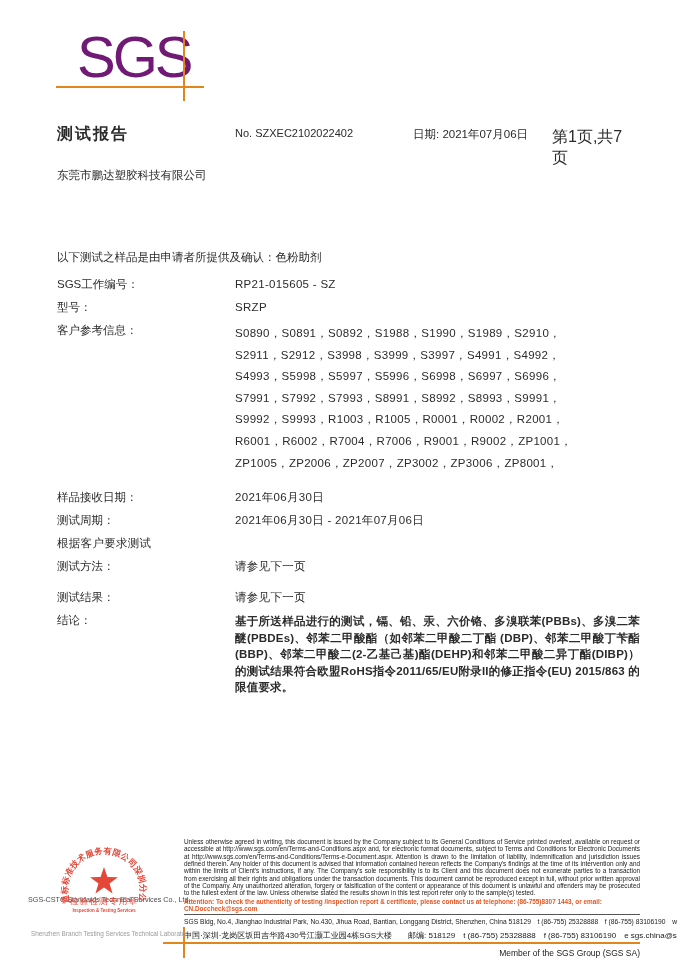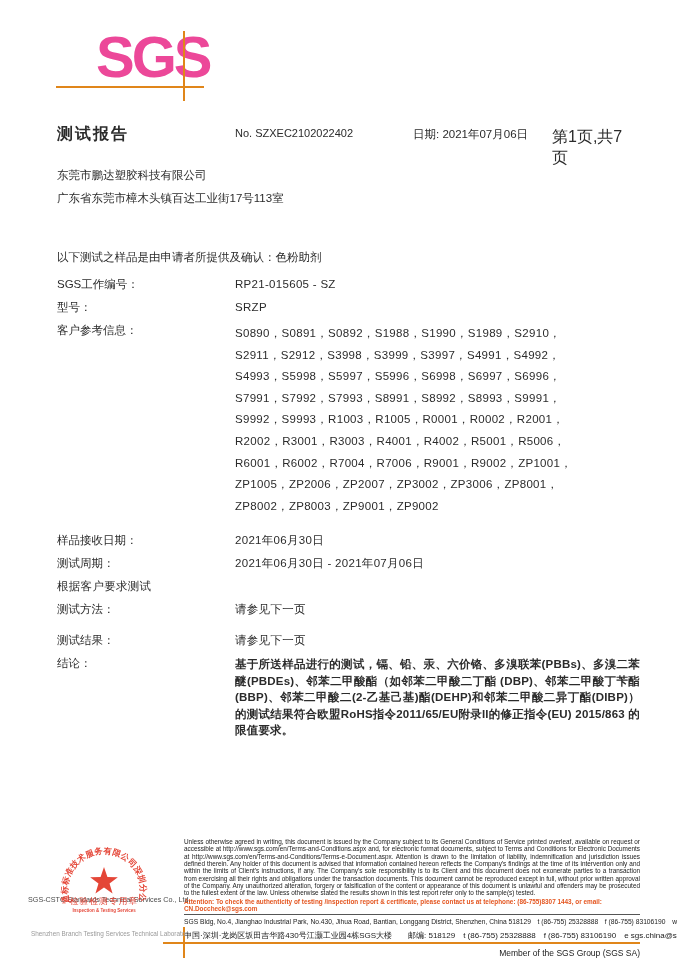--- a/index.html
+++ b/index.html
@@ -6,23 +6,23 @@
   .page{
     position:relative;
     width:677px;height:959px;
     background:#ffffff;
     font-family:"Liberation Sans","DejaVu Sans",sans-serif;
     color:#2b2b2b;
     overflow:hidden;
   }
   
   .logo-text{
-    position:absolute;left:96px;top:28px;
-    font-size:58px;font-weight:bold;line-height:1;
-    letter-spacing:-3px;color:#ec4899;
+    position:absolute;left:77px;top:28px;
+    font-size:58px;font-weight:normal;line-height:1;
+    letter-spacing:-3px;color:#701a75;
   }
   .logo-hline{position:absolute;left:56px;top:86px;width:148px;height:2px;background:#e0861a;}
   .logo-vline{position:absolute;left:183px;top:31px;width:2px;height:70px;background:#e0861a;}
   
   .title-row{position:absolute;left:0;top:124px;width:624px;height:20px;}
   .doc-title{position:absolute;left:57px;top:0;font-size:16px;font-weight:bold;letter-spacing:2px;}
   .report-no{position:absolute;left:235px;top:3px;font-size:11px;}
   .report-date{position:absolute;left:413px;top:3px;font-size:11.5px;}
   .report-pages{position:absolute;left:552px;top:3px;font-size:16px;}
   
@@ -71,21 +71,20 @@
 
   <div class="title-row">
     <span class="doc-title">测试报告</span>
     <span class="report-no">No. SZXEC2102022402</span>
     <span class="report-date">日期: 2021年07月06日</span>
     <span class="report-pages">第1页,共7页</span>
   </div>
 
   <div class="applicant">
     <div>东莞市鹏达塑胶科技有限公司</div>
-    <div>广东省东莞市樟木头镇百达工业街17号113室</div>
   </div>
 
   <div class="body">
     <div class="intro">以下测试之样品是由申请者所提供及确认：色粉助剂</div>
 
     <div class="frow">
       <span class="lbl">SGS工作编号：</span>
       <span class="val">RP21-015605 - SZ</span>
     </div>
 
@@ -95,24 +94,22 @@
     </div>
 
     <div class="frow">
       <span class="lbl">客户参考信息：</span>
       <span class="val ref-lines">
         <div>S0890，S0891，S0892，S1988，S1990，S1989，S2910，</div>
         <div>S2911，S2912，S3998，S3999，S3997，S4991，S4992，</div>
         <div>S4993，S5998，S5997，S5996，S6998，S6997，S6996，</div>
         <div>S7991，S7992，S7993，S8991，S8992，S8993，S9991，</div>
         <div>S9992，S9993，R1003，R1005，R0001，R0002，R2001，</div>
-        <div>R2002，R3001，R3003，R4001，R4002，R5001，R5006，</div>
         <div>R6001，R6002，R7004，R7006，R9001，R9002，ZP1001，</div>
         <div>ZP1005，ZP2006，ZP2007，ZP3002，ZP3006，ZP8001，</div>
-        <div>ZP8002，ZP8003，ZP9001，ZP9002</div>
       </span>
     </div>
 
     <div class="frow gap">
       <span class="lbl">样品接收日期：</span>
       <span class="val">2021年06月30日</span>
     </div>
 
     <div class="frow">
       <span class="lbl">测试周期：</span>

